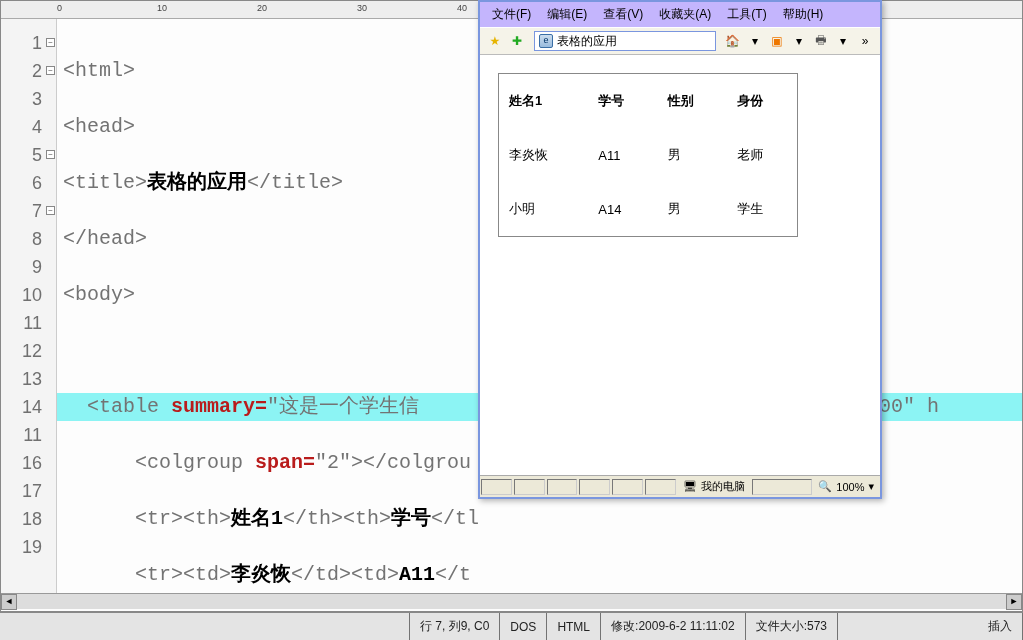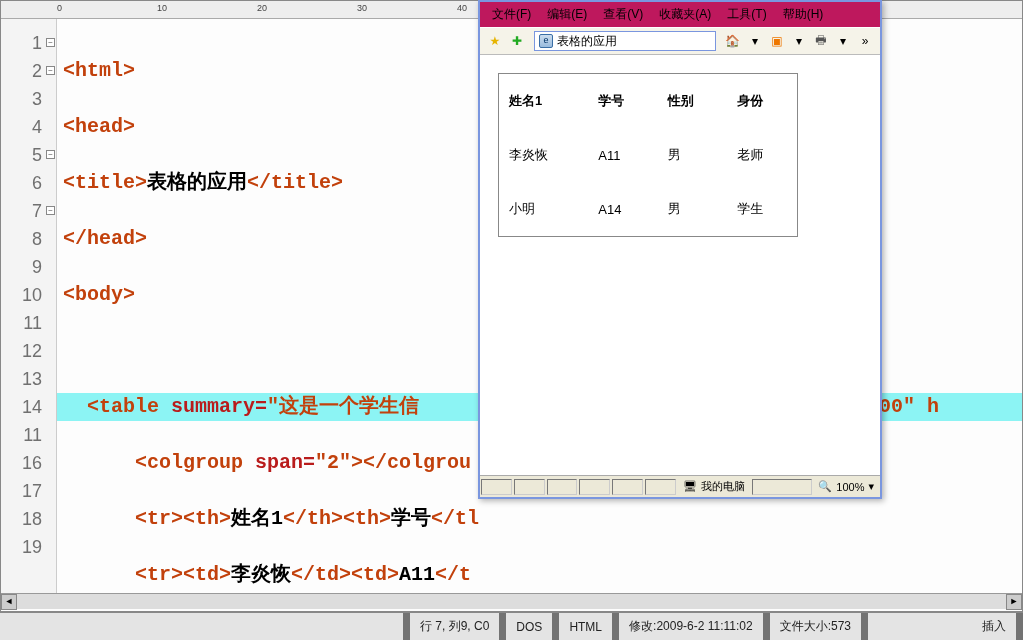--- a/index.html
+++ b/index.html
@@ -64,21 +64,21 @@
   flex: 1;
   padding-top: 10px;
   font-family: Consolas, "Courier New", monospace;
   font-size: 20px;
   line-height: 28px;
   white-space: pre;
   overflow: hidden;
 }
 .code .line { height: 28px; padding-left: 6px; }
 .code .hl { background: #8cf4f4; }
-.tag { color: #c2410c; font-weight: bold; }
+.tag { color: #737373; font-weight: normal; }
 .attr { color: #b91c1c; font-weight: bold; }
 .text { color: #000; font-weight: bold; }
 .scrollbar-h {
   height: 16px;
   background: #ddd;
   border-top: 1px solid #999;
   display: flex;
 }
 .scrollbar-h .btn {
   width: 16px; height: 16px;
@@ -93,40 +93,40 @@
   bottom: 0; left: 0; right: 0;
   height: 28px;
   background: #e4e4e4;
   border-top: 1px solid #888;
   display: flex;
   align-items: center;
   font-size: 12px;
   color: #222;
 }
 .statusbar .cell {
-  border-right: 7px solid #737373;
+  border-right: 1px solid #737373;
   padding: 0 10px;
   height: 100%;
   display: flex; align-items: center;
 }
 .statusbar .spacer { flex: 1; }
 
 
 .preview {
   position: absolute;
   top: 0;
   left: 478px;
   width: 404px;
   background: #ece9d8;
   border: 2px solid #7a96df;
   box-shadow: 2px 2px 6px rgba(0,0,0,0.3);
 }
 .preview .menubar {
   display: flex;
-  background: #be185d;
+  background: #c4b5fd;
   padding: 2px 4px;
   font-size: 12px;
 }
 .preview .menubar .mi { padding: 2px 8px; }
 .preview .toolbar {
   display: flex;
   align-items: center;
   background: #f5f3e9;
   border-top: 1px solid #fff;
   border-bottom: 1px solid #bbb;

